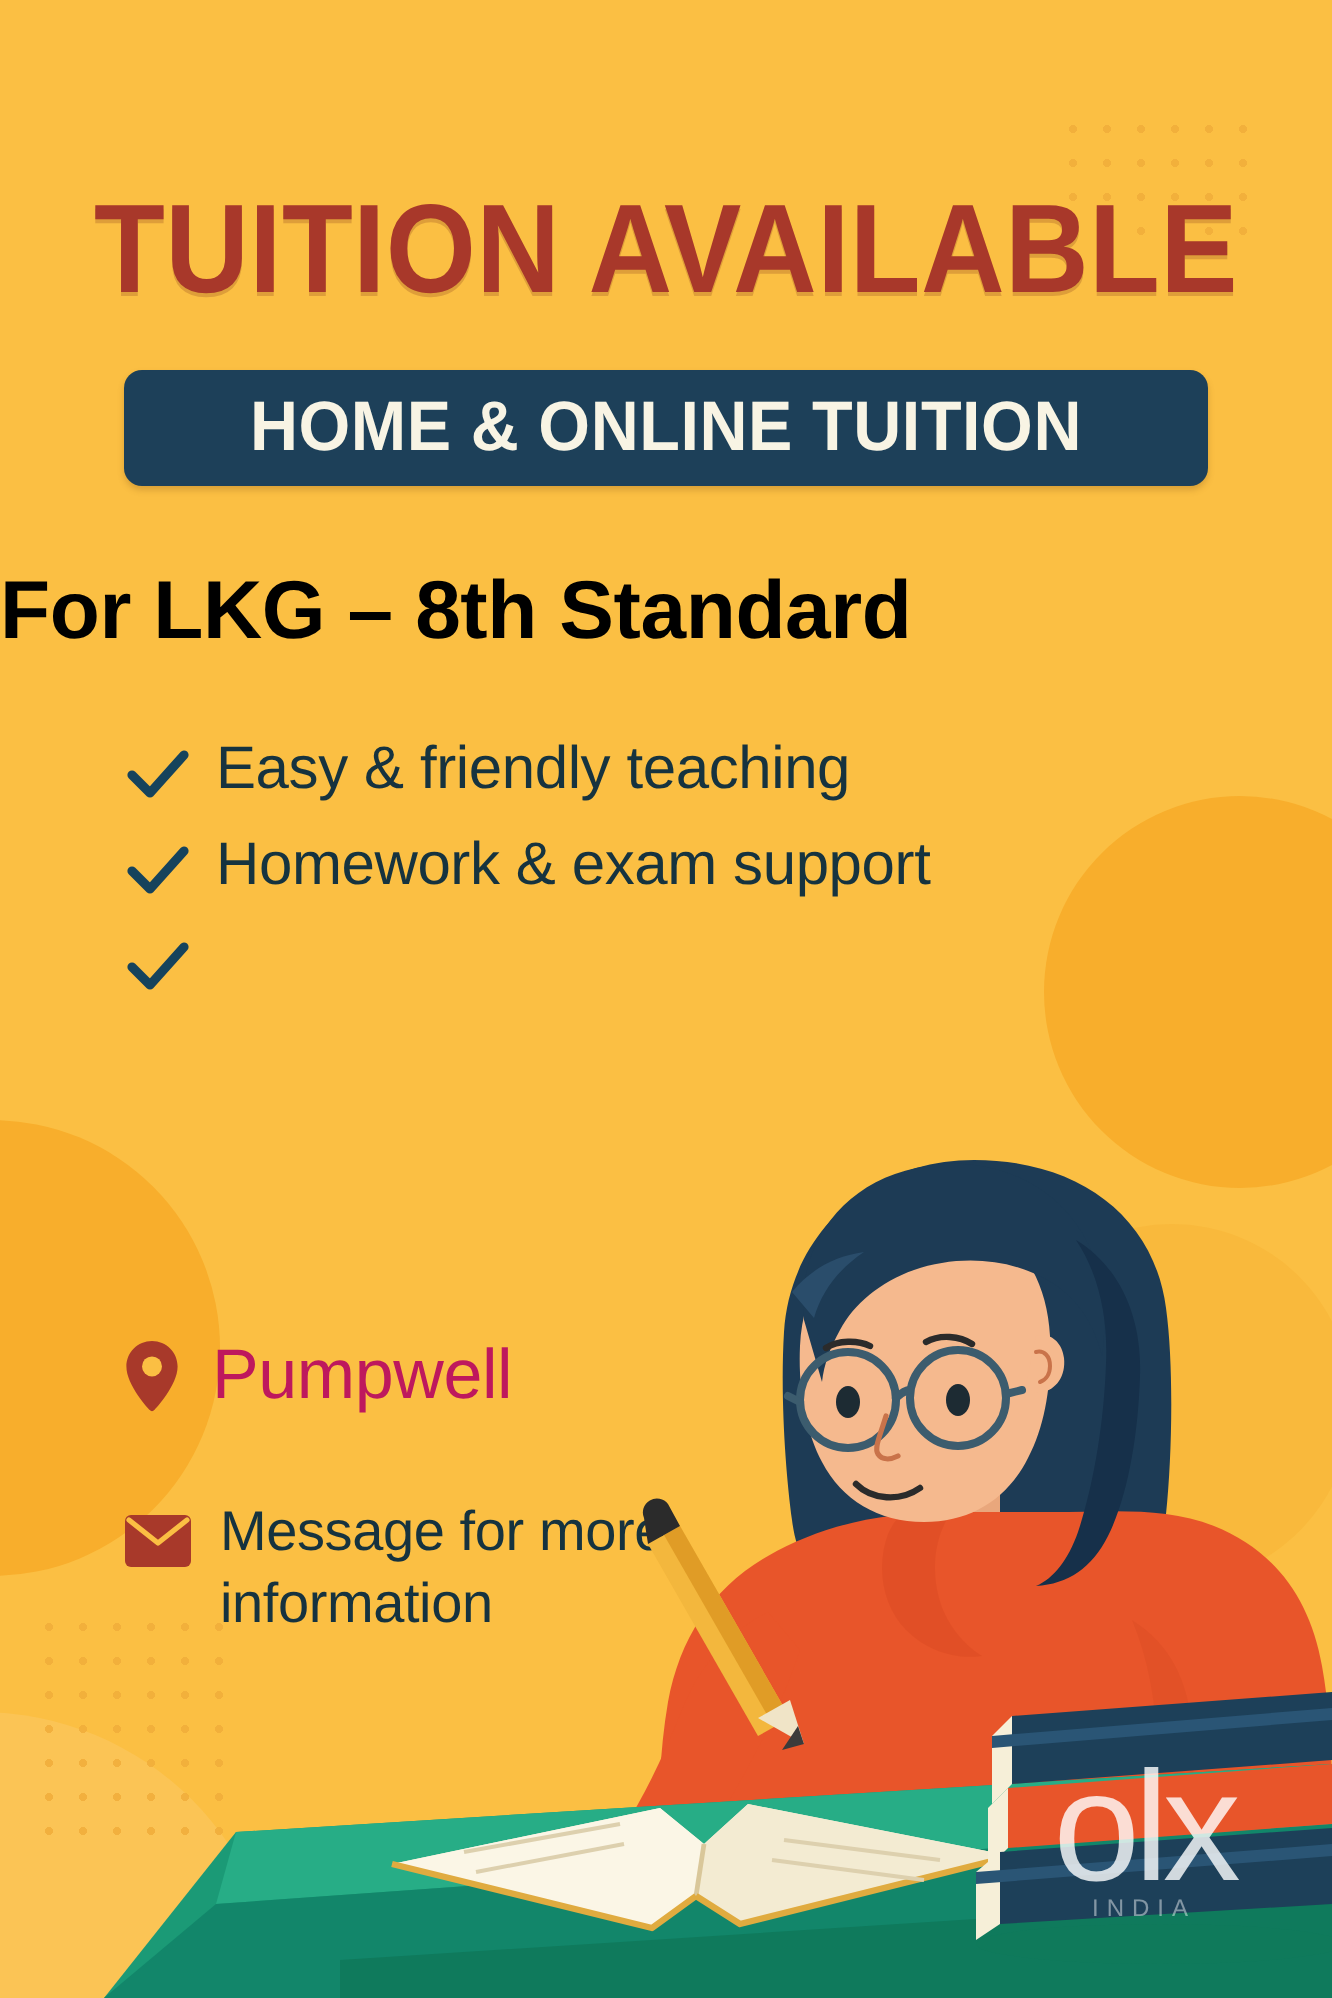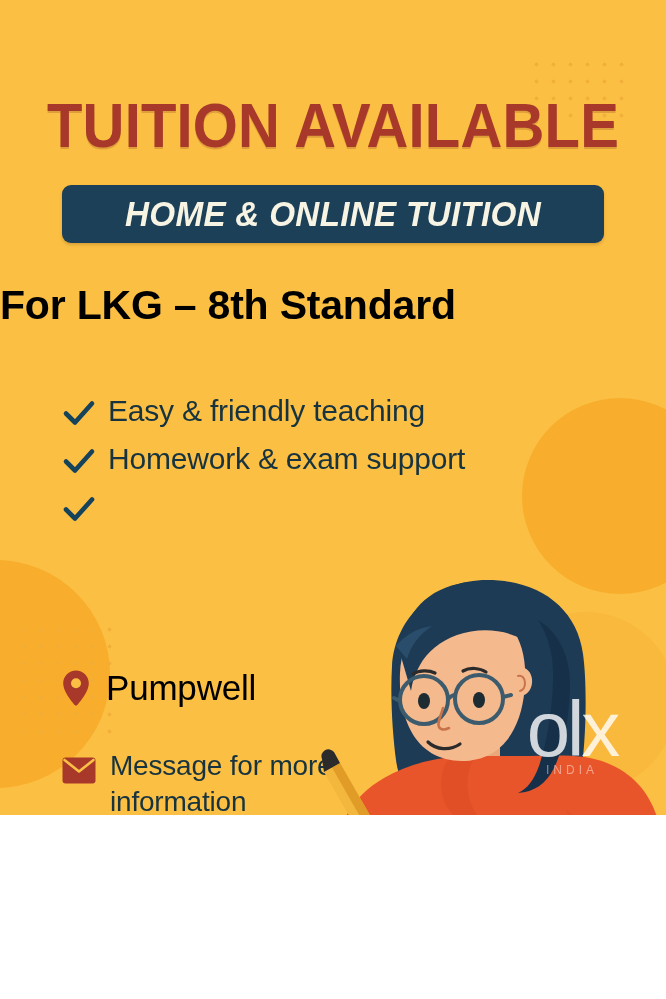--- a/index.html
+++ b/index.html
@@ -3,21 +3,21 @@
 <meta charset="utf-8">
 <style>
   html, body {
     margin: 0;
     padding: 0;
     background: #ffffff;
   }
   #poster {
     position: relative;
     width: 666px;
-    height: 815px;
+    height: 999px;
     overflow: hidden;
     background: #fbbf43;
     font-family: "Liberation Sans", sans-serif;
     -webkit-font-smoothing: antialiased;
   }
 
   
   .bg-layer { position: absolute; inset: 0; overflow: hidden; pointer-events: none; }
   .circle-right-top {
     position: absolute;
@@ -76,21 +76,20 @@
     left: 62px; top: 185px;
     width: 542px;
     height: 58px;
     box-sizing: border-box;
     background: #1d4059;
     border-radius: 9px;
     display: flex;
     align-items: center;
     justify-content: center;
     box-shadow: 0 2px 3px rgba(120,70,20,.25);
-    font-style: italic;
   }
   .badge-text {
     color: #f8f4e4;
     font-size: 35px;
     font-weight: 700;
     letter-spacing: .3px;
     transform: scaleX(.95);
     white-space: nowrap;
   }
 
@@ -103,21 +102,20 @@
     font-weight: 700;
     letter-spacing: -.2px;
     white-space: nowrap;
   }
 
   
   .features {
     position: absolute;
     left: 62px; top: 366px;
     width: 520px;
-    margin-top: 26px;
   }
   .feature {
     display: flex;
     align-items: flex-start;
     margin-bottom: 10px;
   }
   .check {
     flex: 0 0 auto;
     width: 34px; height: 34px;
     margin-right: 12px;
@@ -141,21 +139,21 @@
   .contact-msg {
     position: absolute;
     left: 62px; top: 748px;
     display: flex;
     align-items: flex-start;
     width: 370px;
   }
   .icon-pin { width: 28px; height: 36px; margin-right: 16px; flex: 0 0 auto; }
   .icon-mail { width: 34px; height: 27px; margin-right: 14px; margin-top: 9px; flex: 0 0 auto; }
   .loc-text {
-    color: #000000;
+    color: #be185d;
     font-size: 35px;
     font-weight: 500;
     letter-spacing: -.2px;
   }
   .msg-text {
     color: #16333f;
     font-size: 28px;
     line-height: 36px;
     font-weight: 400;
     letter-spacing: -.2px;

